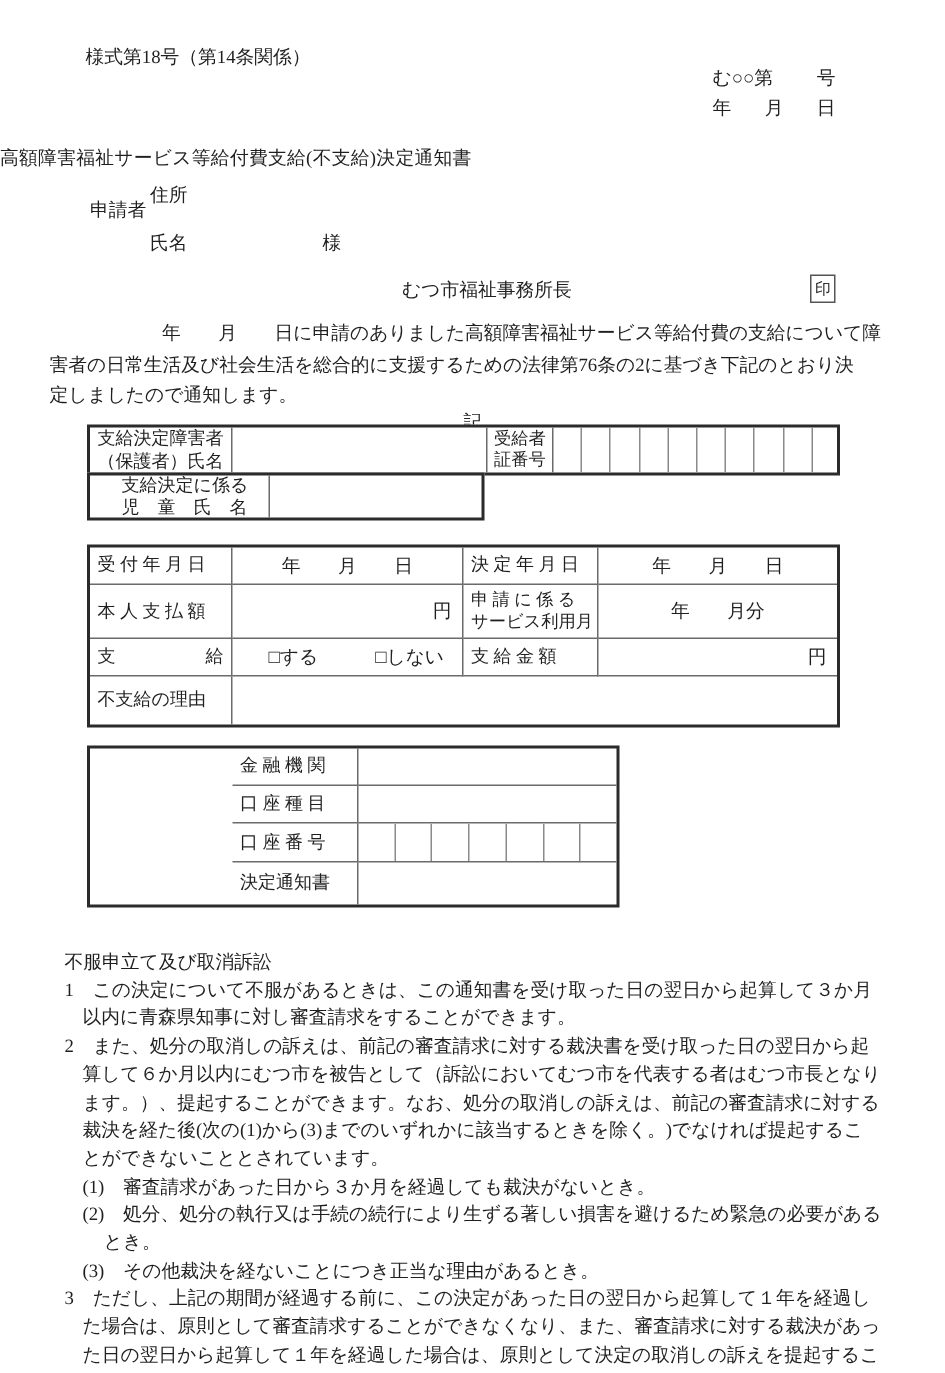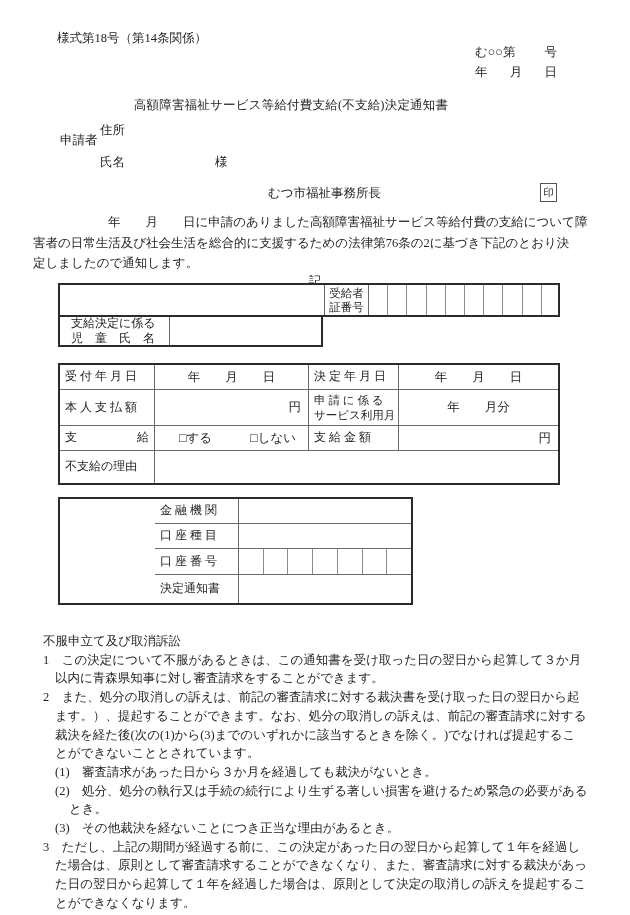--- a/index.html
+++ b/index.html
@@ -6,21 +6,21 @@
   .page{
     position:relative;width:630px;height:915px;background:#ffffff;
     font-family:"Liberation Serif","DejaVu Serif",serif;
     color:#1f1f1f;font-size:12.5px;overflow:hidden;
   }
   .abs{position:absolute;white-space:nowrap;margin-top:11px;}
   
   .form-number{left:57px;top:19px;}
   .ref-line{left:475px;top:33px;width:82px;display:flex;justify-content:space-between;}
   .date-line{left:475px;top:53px;width:82px;display:flex;justify-content:space-between;}
-  .doc-title{left:0;top:86px;width:582px;text-align:center;letter-spacing:0.2px;}
+  .doc-title{left:0;top:86px;width:582px;letter-spacing:0.2px;}
   
   .applicant-label{left:60px;top:121px;}
   .applicant-address{left:100px;top:111px;}
   .applicant-name{left:100px;top:143px;}
   .honorific{left:215px;top:143px;}
   .issuer{left:268px;top:174px;}
   .seal-box{left:540px;top:172px;width:15px;height:17px;border:1px solid #555;
     font-size:10.5px;display:flex;align-items:center;justify-content:center;}
   
   .body-par{left:33px;top:201px;line-height:20.5px;}
@@ -82,40 +82,44 @@
   </div>
 
   <div class="abs body-par">
     <div class="nl">　　　　　　年　　月　　日に申請のありました高額障害福祉サービス等給付費の支給について障</div>
     <div class="nl">害者の日常生活及び社会生活を総合的に支援するための法律第76条の2に基づき下記のとおり決</div>
     <div class="nl">定しましたので通知します。</div>
   </div>
   <div class="abs ki">記</div>
 
   <div class="tbl t1-top">
+    <div class="cell lbl br" style="left:0;top:0;width:95px;height:30px;">
+      <div>支給決定障害者</div>
+      <div>（保護者）氏名</div>
+    </div>
     <div class="cell br" style="left:95px;top:0;width:170px;height:30px;"></div>
     <div class="cell lbl small2 ctr" style="left:265px;top:0;width:43px;height:30px;">
       <div>受給者</div>
       <div>証番号</div>
     </div>
     <div class="digit-row">
       <div class="digit-cell"></div>
       <div class="digit-cell"></div>
       <div class="digit-cell"></div>
       <div class="digit-cell"></div>
       <div class="digit-cell"></div>
       <div class="digit-cell"></div>
       <div class="digit-cell"></div>
       <div class="digit-cell"></div>
       <div class="digit-cell"></div>
       <div class="digit-cell"></div>
     </div>
   </div>
   <div class="tbl t1-bot">
-    <div class="cell lbl br" style="left:6px;top:0;width:104px;height:28px;">
+    <div class="cell lbl br" style="left:16px;top:0;width:104px;height:28px;">
       <div>支給決定に係る</div>
       <div>児　童　氏　名</div>
     </div>
     <div class="cell" style="left:95px;top:0;width:166px;height:28px;"></div>
   </div>
 
   <div class="tbl t2">
 
     <div class="cell lbl br bb" style="left:0;top:0;width:95px;height:25px;">受 付 年 月 日</div>
     <div class="cell ctr br bb" style="left:95px;top:0;width:154px;height:25px;">年　　月　　日</div>
@@ -159,20 +163,21 @@
     </div>
     <div class="cell lbl br" style="left:95px;top:76px;width:84px;height:28px;">決定通知書</div>
     <div class="cell" style="left:179px;top:76px;width:172px;height:28px;"></div>
   </div>
 
   <div class="abs notice">
     <div class="nl">不服申立て及び取消訴訟</div>
     <div class="nl">1　この決定について不服があるときは、この通知書を受け取った日の翌日から起算して３か月</div>
     <div class="nl pl12">以内に青森県知事に対し審査請求をすることができます。</div>
     <div class="nl">2　また、処分の取消しの訴えは、前記の審査請求に対する裁決書を受け取った日の翌日から起</div>
+    <div class="nl pl12">算して６か月以内にむつ市を被告として（訴訟においてむつ市を代表する者はむつ市長となり</div>
     <div class="nl pl12">ます。）、提起することができます。なお、処分の取消しの訴えは、前記の審査請求に対する</div>
     <div class="nl pl12">裁決を経た後(次の(1)から(3)までのいずれかに該当するときを除く。)でなければ提起するこ</div>
     <div class="nl pl12">とができないこととされています。</div>
     <div class="nl pl12">(1)　審査請求があった日から３か月を経過しても裁決がないとき。</div>
     <div class="nl pl12">(2)　処分、処分の執行又は手続の続行により生ずる著しい損害を避けるため緊急の必要がある</div>
     <div class="nl pl26">とき。</div>
     <div class="nl pl12">(3)　その他裁決を経ないことにつき正当な理由があるとき。</div>
     <div class="nl">3　ただし、上記の期間が経過する前に、この決定があった日の翌日から起算して１年を経過し</div>
     <div class="nl pl12">た場合は、原則として審査請求することができなくなり、また、審査請求に対する裁決があっ</div>
     <div class="nl pl12">た日の翌日から起算して１年を経過した場合は、原則として決定の取消しの訴えを提起するこ</div>

